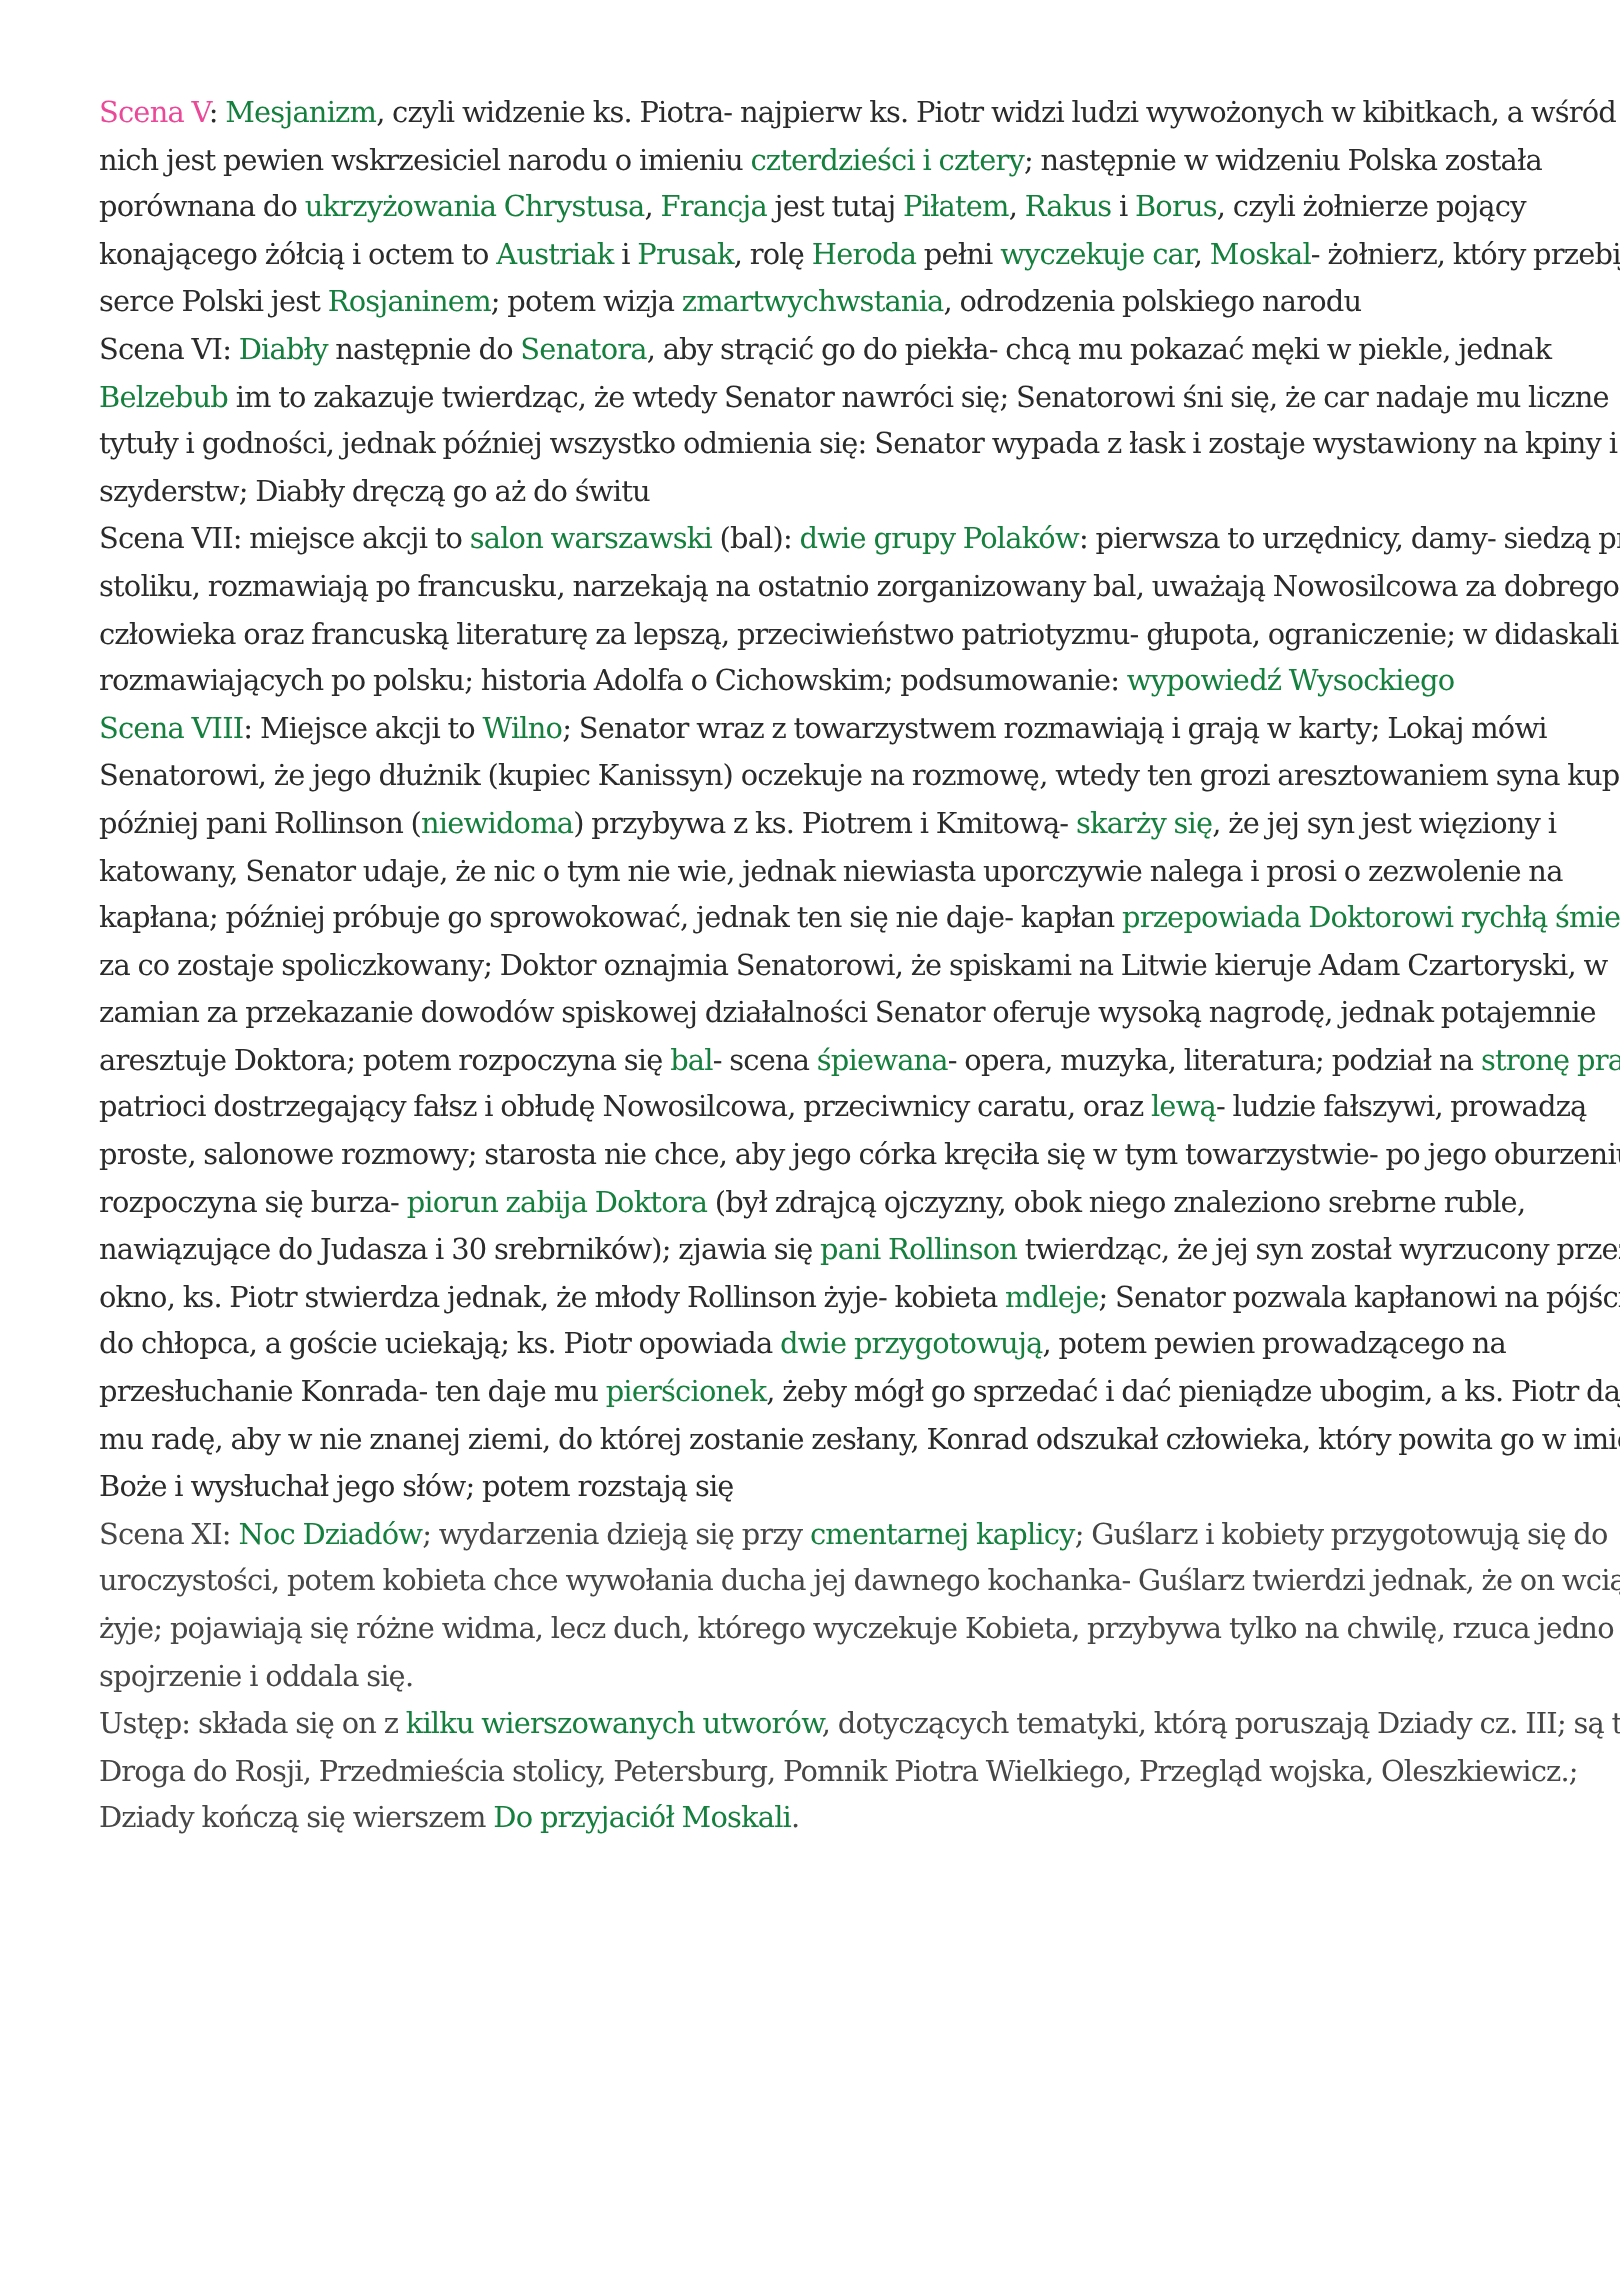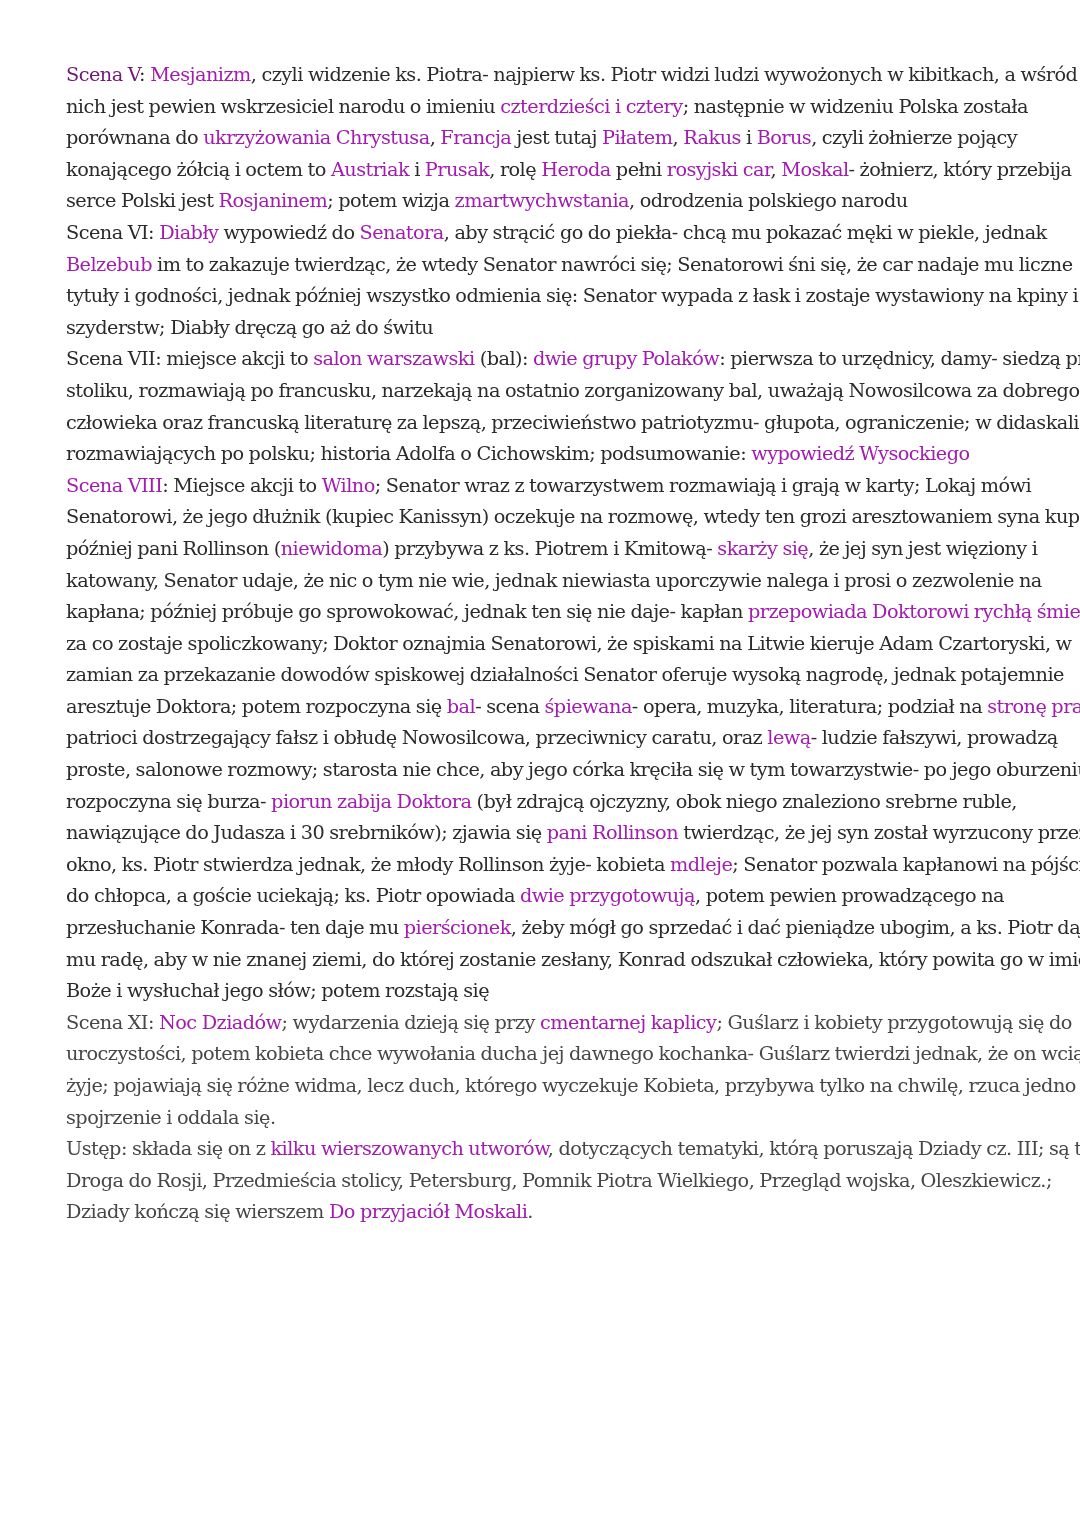--- a/index.html
+++ b/index.html
@@ -20,37 +20,37 @@
     width: 980px;
     font-family: "DejaVu Serif", "Liberation Serif", serif;
     font-size: 19.3px;
     line-height: 31.6px;
     color: #2b2b2b;
     letter-spacing: -0.55px;
     word-spacing: -0.5px;
   }
   .para { margin: 0; padding: 0; }
   .line { display: block; white-space: nowrap; }
-  .hl { color: #a21caf; }
-  .dim { color: #701a75; }
+  .hl { color: #15803d; }
+  .dim { color: #ec4899; }
   .soft { color: #474747; }
 </style>
 </head>
 <body>
 
 <div class="page" id="page">
     <div class="para">
       <span class="line"><span class="dim">Scena V</span><span>: </span><span class="hl">Mesjanizm</span><span>, czyli widzenie ks. Piotra- najpierw ks. Piotr widzi ludzi wywożonych w kibitkach, a wśród</span></span>
       <span class="line"><span>nich jest pewien wskrzesiciel narodu o imieniu </span><span class="hl">czterdzieści i cztery</span><span>; następnie w widzeniu Polska została</span></span>
       <span class="line"><span>porównana do </span><span class="hl">ukrzyżowania Chrystusa</span><span>, </span><span class="hl">Francja</span><span> jest tutaj </span><span class="hl">Piłatem</span><span>, </span><span class="hl">Rakus</span><span> i </span><span class="hl">Borus</span><span>, czyli żołnierze pojący</span></span>
-      <span class="line"><span>konającego żółcią i octem to </span><span class="hl">Austriak</span><span> i </span><span class="hl">Prusak</span><span>, rolę </span><span class="hl">Heroda</span><span> pełni </span><span class="hl">rosyjski car</span><span>, </span><span class="hl">Moskal</span><span>- żołnierz, który przebija</span></span>
+      <span class="line"><span>konającego żółcią i octem to </span><span class="hl">Austriak</span><span> i </span><span class="hl">Prusak</span><span>, rolę </span><span class="hl">Heroda</span><span> pełni </span><span class="hl">wyczekuje car</span><span>, </span><span class="hl">Moskal</span><span>- żołnierz, który przebija</span></span>
       <span class="line"><span>serce Polski jest </span><span class="hl">Rosjaninem</span><span>; potem wizja </span><span class="hl">zmartwychwstania</span><span>, odrodzenia polskiego narodu</span></span>
     </div>
     <div class="para">
-      <span class="line"><span>Scena VI: </span><span class="hl">Diabły</span><span> wypowiedź do </span><span class="hl">Senatora</span><span>, aby strącić go do piekła- chcą mu pokazać męki w piekle, jednak</span></span>
+      <span class="line"><span>Scena VI: </span><span class="hl">Diabły</span><span> następnie do </span><span class="hl">Senatora</span><span>, aby strącić go do piekła- chcą mu pokazać męki w piekle, jednak</span></span>
       <span class="line"><span class="hl">Belzebub</span><span> im to zakazuje twierdząc, że wtedy Senator nawróci się; Senatorowi śni się, że car nadaje mu liczne</span></span>
       <span class="line"><span>tytuły i godności, jednak później wszystko odmienia się: Senator wypada z łask i zostaje wystawiony na kpiny i</span></span>
       <span class="line"><span>szyderstw; Diabły dręczą go aż do świtu</span></span>
     </div>
     <div class="para">
       <span class="line"><span>Scena VII: miejsce akcji to </span><span class="hl">salon warszawski</span><span> (bal): </span><span class="hl">dwie grupy Polaków</span><span>: pierwsza to urzędnicy, damy- siedzą przy</span></span>
       <span class="line"><span>stoliku, rozmawiają po francusku, narzekają na ostatnio zorganizowany bal, uważają Nowosilcowa za dobrego</span></span>
       <span class="line"><span>człowieka oraz francuską literaturę za lepszą, przeciwieństwo patriotyzmu- głupota, ograniczenie; w didaskaliach</span></span>
       <span class="line"><span>rozmawiających po polsku; historia Adolfa o Cichowskim; podsumowanie: </span><span class="hl">wypowiedź Wysockiego</span></span>
     </div>

